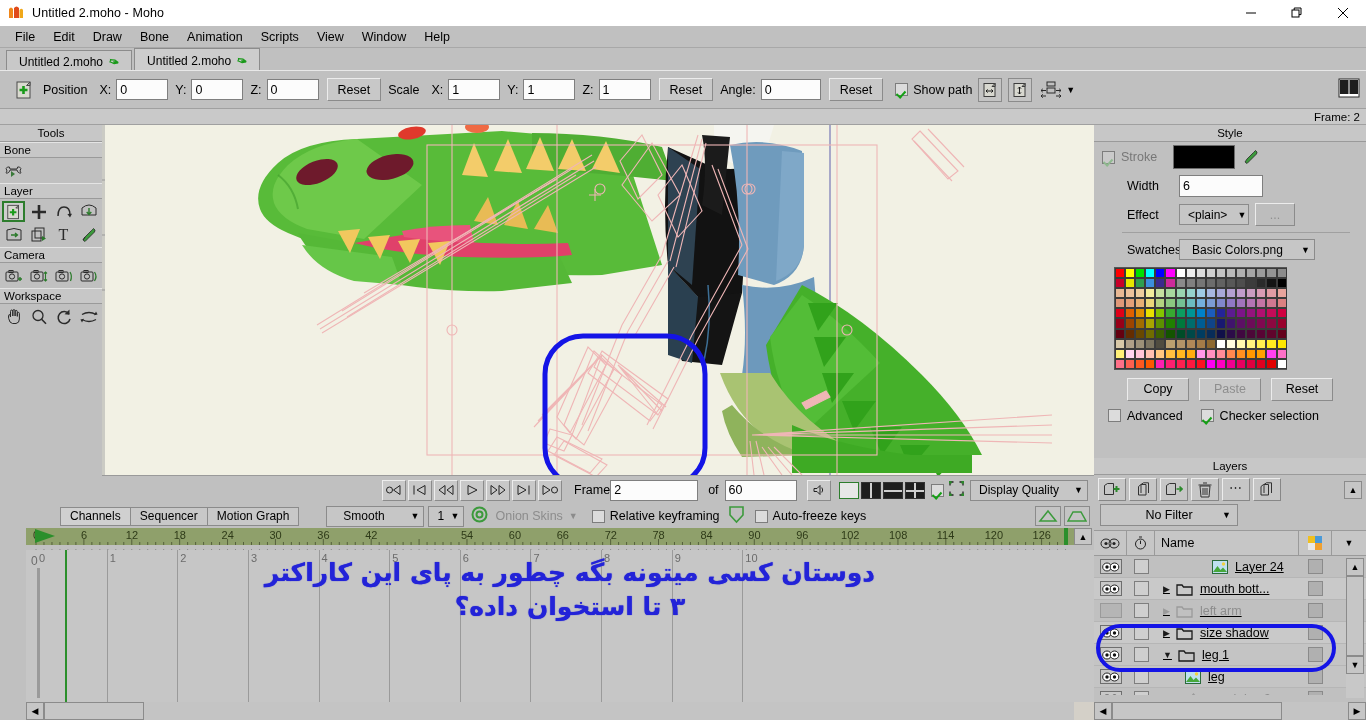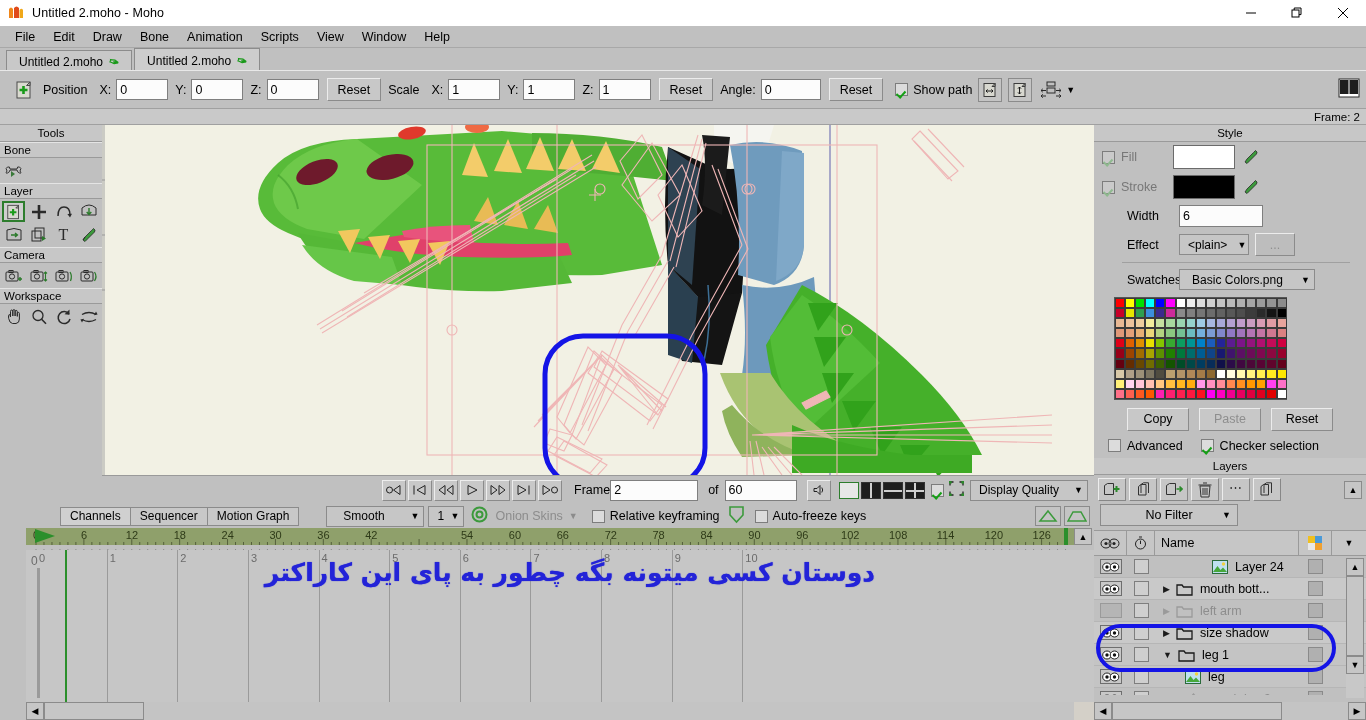--- a/index.html
+++ b/index.html
@@ -136,21 +136,21 @@
   .lyr-btn { width:28px; height:23px; background:#c6c6c6; border:1px solid #878787;
              border-top-color:#ededed; border-left-color:#ededed;
              display:flex; align-items:center; justify-content:center; font-size:12px; }
   .filter { margin:0 6px; height:22px; background:#c6c6c6; border:1px solid #8b8b8b;
             display:flex; align-items:center; justify-content:center; position:relative;
             font-size:12.5px; width:138px; }
   .lyr-cols { display:flex; height:26px; background:#c6c6c6;
               border-top:1px solid #9a9a9a; border-bottom:1px solid #9a9a9a; }
   .lyr-col { display:flex; align-items:center; justify-content:center;
              border-right:1px solid #9a9a9a; font-size:12.5px; }
-  .lyr-rows { position:relative; height:139px; overflow:hidden; }
+  .lyr-rows { position:relative; height:139px; overflow:hidden;text-decoration:underline; }
   .lyrrow { display:flex; align-items:center; height:22px; border-bottom:1px solid #b6b6b6;}
   .lyrrow.alt { background:#c9c9c9; }
   .lyrrow.selrow { background:#c4c4c4; }
   .eye { width:22px; height:15px; background:#c8c8c8; border:1px solid #6e6e6e;
          display:flex; align-items:center; justify-content:center; }
   .eye.off { background:#b5b5b5; border-color:#9a9a9a; }
   .sqbox { width:15px; height:15px; background:#cfcfcf; border:1px solid #7e7e7e; }
   .sqbox.gray { background:#b0b0b0; border-color:#8a8a8a; }
   .lyrname { font-size:12.5px; }
   .lyrname.dim { color:#8d8d8d; font-style:italic; }
@@ -1044,36 +1044,27 @@
   </div>
 
   <div style="position:absolute;left:26px;top:702px;width:1048px;height:18px;background:#c4c4c4;display:flex">
     <div class="sbbtn">◀</div>
     <div style="flex:1;background:#c6c6c6;border:1px solid #8b8b8b;max-width:100px"></div>
     <div style="flex:1"></div>
   </div>
 
   <div class="fa-overlay">
     <div>دوستان کسی میتونه بگه چطور به پای این کاراکتر</div>
+    <div>۳ تا استخوان داده؟</div>
   </div>
 
   <div class="stylepanel">
     <div class="panel-title">Style</div>
 
     <div style="position:relative">
-      <div class="strow">
-        <span class="chk dim on"></span>
-        <span class="k dim" style="width:46px">Fill</span>
-        <span class="swatchbox" style="background:#ffffff"></span>
-        <span class="eyedrop">
-          <svg width="18" height="18" viewBox="0 0 18 18">
-              <path d="M13.5 2.5 Q16 4 14.5 6 L8 12.5 L5 15.5 L3 14 L5 11 L11.5 4.5 Z" fill="#3b9a3b" stroke="#2a2a2a" stroke-width=".8"></path>
-            </svg>
-        </span>
-      </div>
       <div class="strow">
         <span class="chk dim on"></span>
         <span class="k dim" style="width:46px">Stroke</span>
         <span class="swatchbox" style="background:#000000"></span>
         <span class="eyedrop">
           <svg width="18" height="18" viewBox="0 0 18 18">
               <path d="M13.5 2.5 Q16 4 14.5 6 L8 12.5 L5 15.5 L3 14 L5 11 L11.5 4.5 Z" fill="#3b9a3b" stroke="#2a2a2a" stroke-width=".8"></path>
             </svg>
         </span>
       </div>

